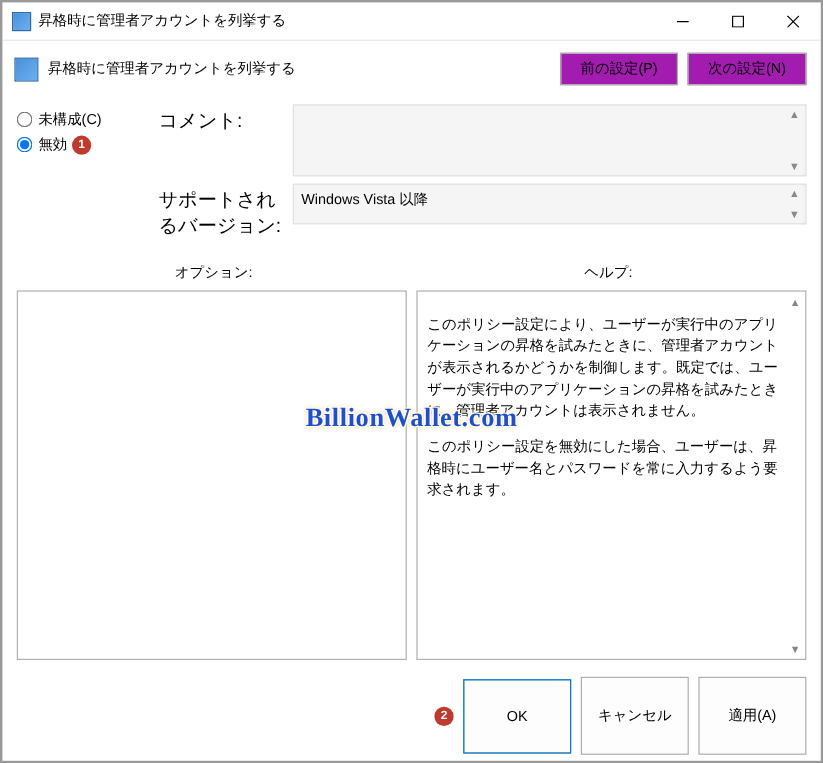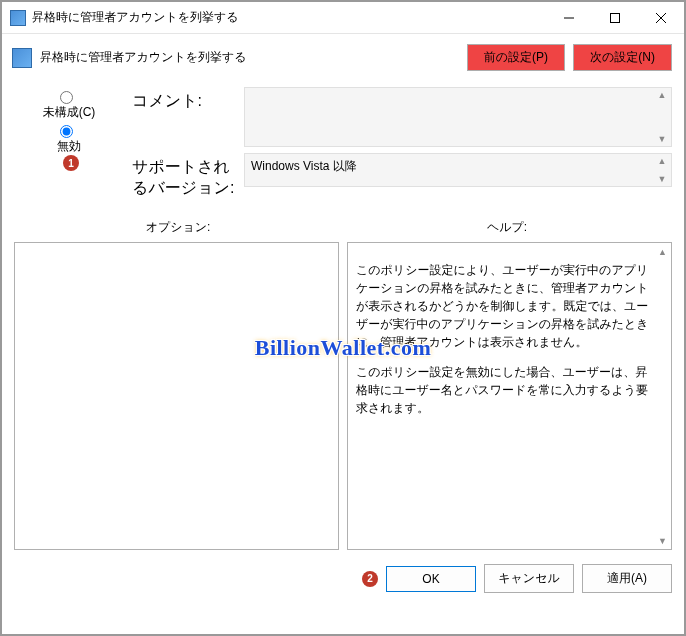--- a/index.html
+++ b/index.html
@@ -40,40 +40,39 @@
 }
 .header-row .big-icon {
   width: 20px; height: 20px;
   background: linear-gradient(135deg,#4a90d9,#6ab0f0);
   border: 1px solid #2e6aa8;
   margin-right: 8px;
 }
 .header-row .big-title { flex: 1; font-size: 12px; }
 .header-row .nav-btn {
   border: 1px solid #adadad;
-  background: #ef4444;
+  background: #a21caf;
   padding: 4px 16px;
   margin-left: 8px;
   font-size: 12px;
   cursor: pointer;
 }
 .config-area {
   display: flex;
   padding: 6px 12px 0 12px;
   gap: 8px;
 }
 .radios {
   width: 110px;
   padding-top: 0;
 }
 .radio-row {
   display: flex; align-items: center;
   margin: 4px 0;
   position: relative;
-  flex-direction: column;
 }
 .radio-row input { margin-right: 5px; }
 .radio-row label { font-size: 12px; }
 .badge {
   display: inline-flex;
   width: 16px; height: 16px;
   border-radius: 50%;
   background: #c0392b;
   color: #fff;
   font-size: 10px;
@@ -177,21 +176,21 @@
 .footer {
   display: flex;
   justify-content: flex-end;
   align-items: center;
   padding: 14px 12px 12px 12px;
   gap: 8px;
 }
 .footer .btn {
   border: 1px solid #adadad;
   background: #fdfdfd;
-  padding: 5px 0;
+  padding: 23px 0;
   width: 90px;
   font-size: 12px;
   cursor: pointer;
   text-align: center;
 }
 .footer .btn.primary {
   outline: 1px solid #0078d7;
   outline-offset: -1px;
 }
 </style>

